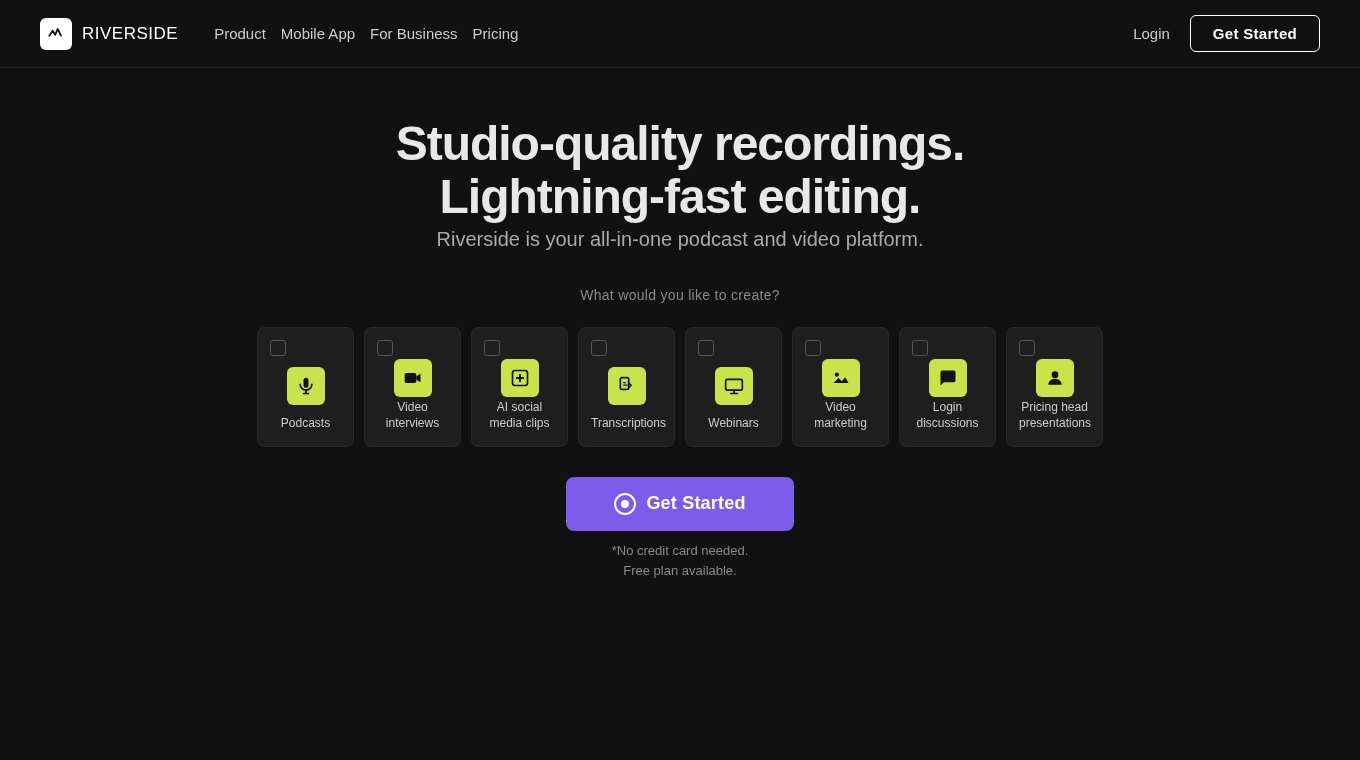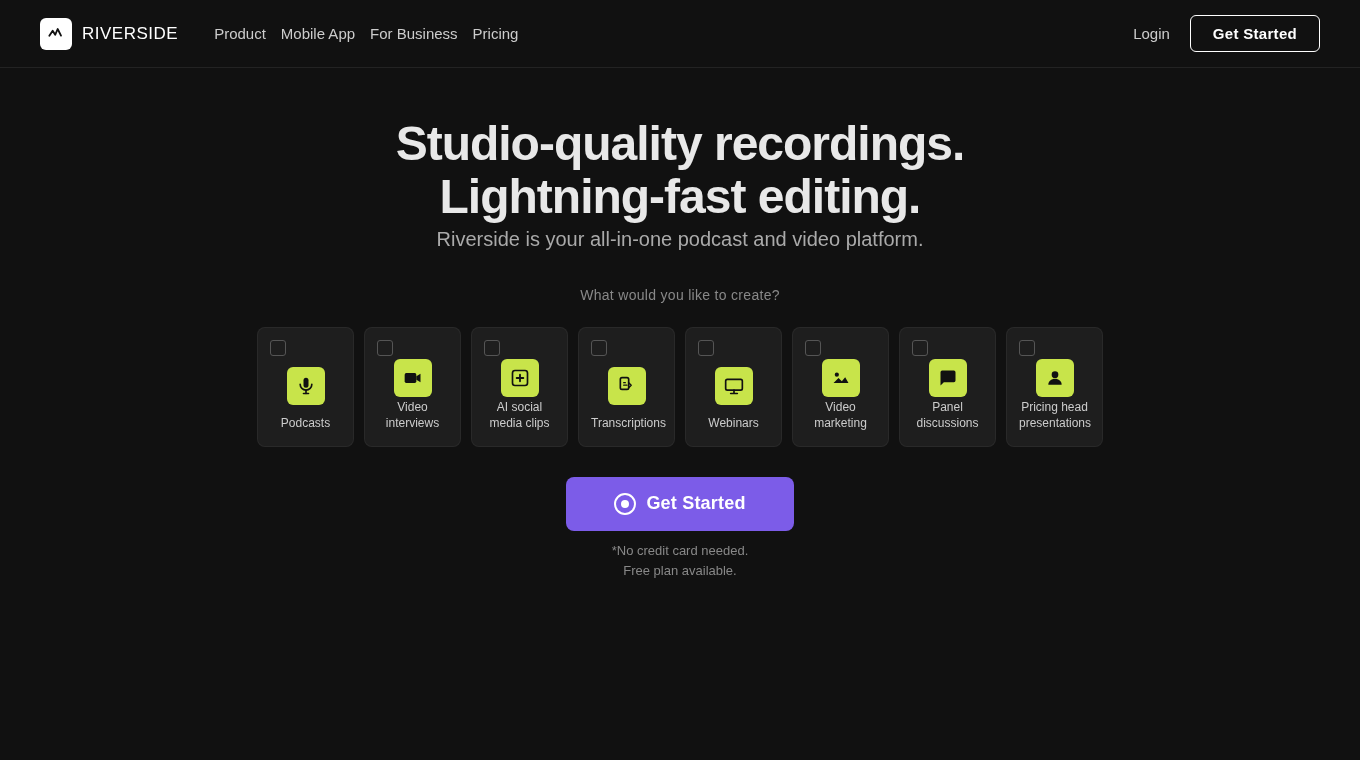--- a/index.html
+++ b/index.html
@@ -357,21 +357,21 @@
       </div>
       <div class="card-label">Video marketing</div>
     </div>
       <div class="card">
       <div class="card-checkbox"></div>
       <div class="card-icon">
         <svg width="20" height="20" viewBox="0 0 24 24" fill="none" xmlns="http://www.w3.org/2000/svg">
             <path d="M21 15a2 2 0 01-2 2H7l-4 4V5a2 2 0 012-2h14a2 2 0 012 2v10z" fill="#111"></path>
           </svg>
       </div>
-      <div class="card-label">Panel discussions</div>
+      <div class="card-label">Login discussions</div>
     </div>
       <div class="card">
       <div class="card-checkbox"></div>
       <div class="card-icon">
         <svg width="20" height="20" viewBox="0 0 24 24" fill="none" xmlns="http://www.w3.org/2000/svg">
             <circle cx="12" cy="8" r="4" fill="#111"></circle>
             <path d="M4 20c0-4 3.6-7 8-7s8 3 8 7" fill="#111"></path>
           </svg>
       </div>
       <div class="card-label">Pricing head presentations</div>

